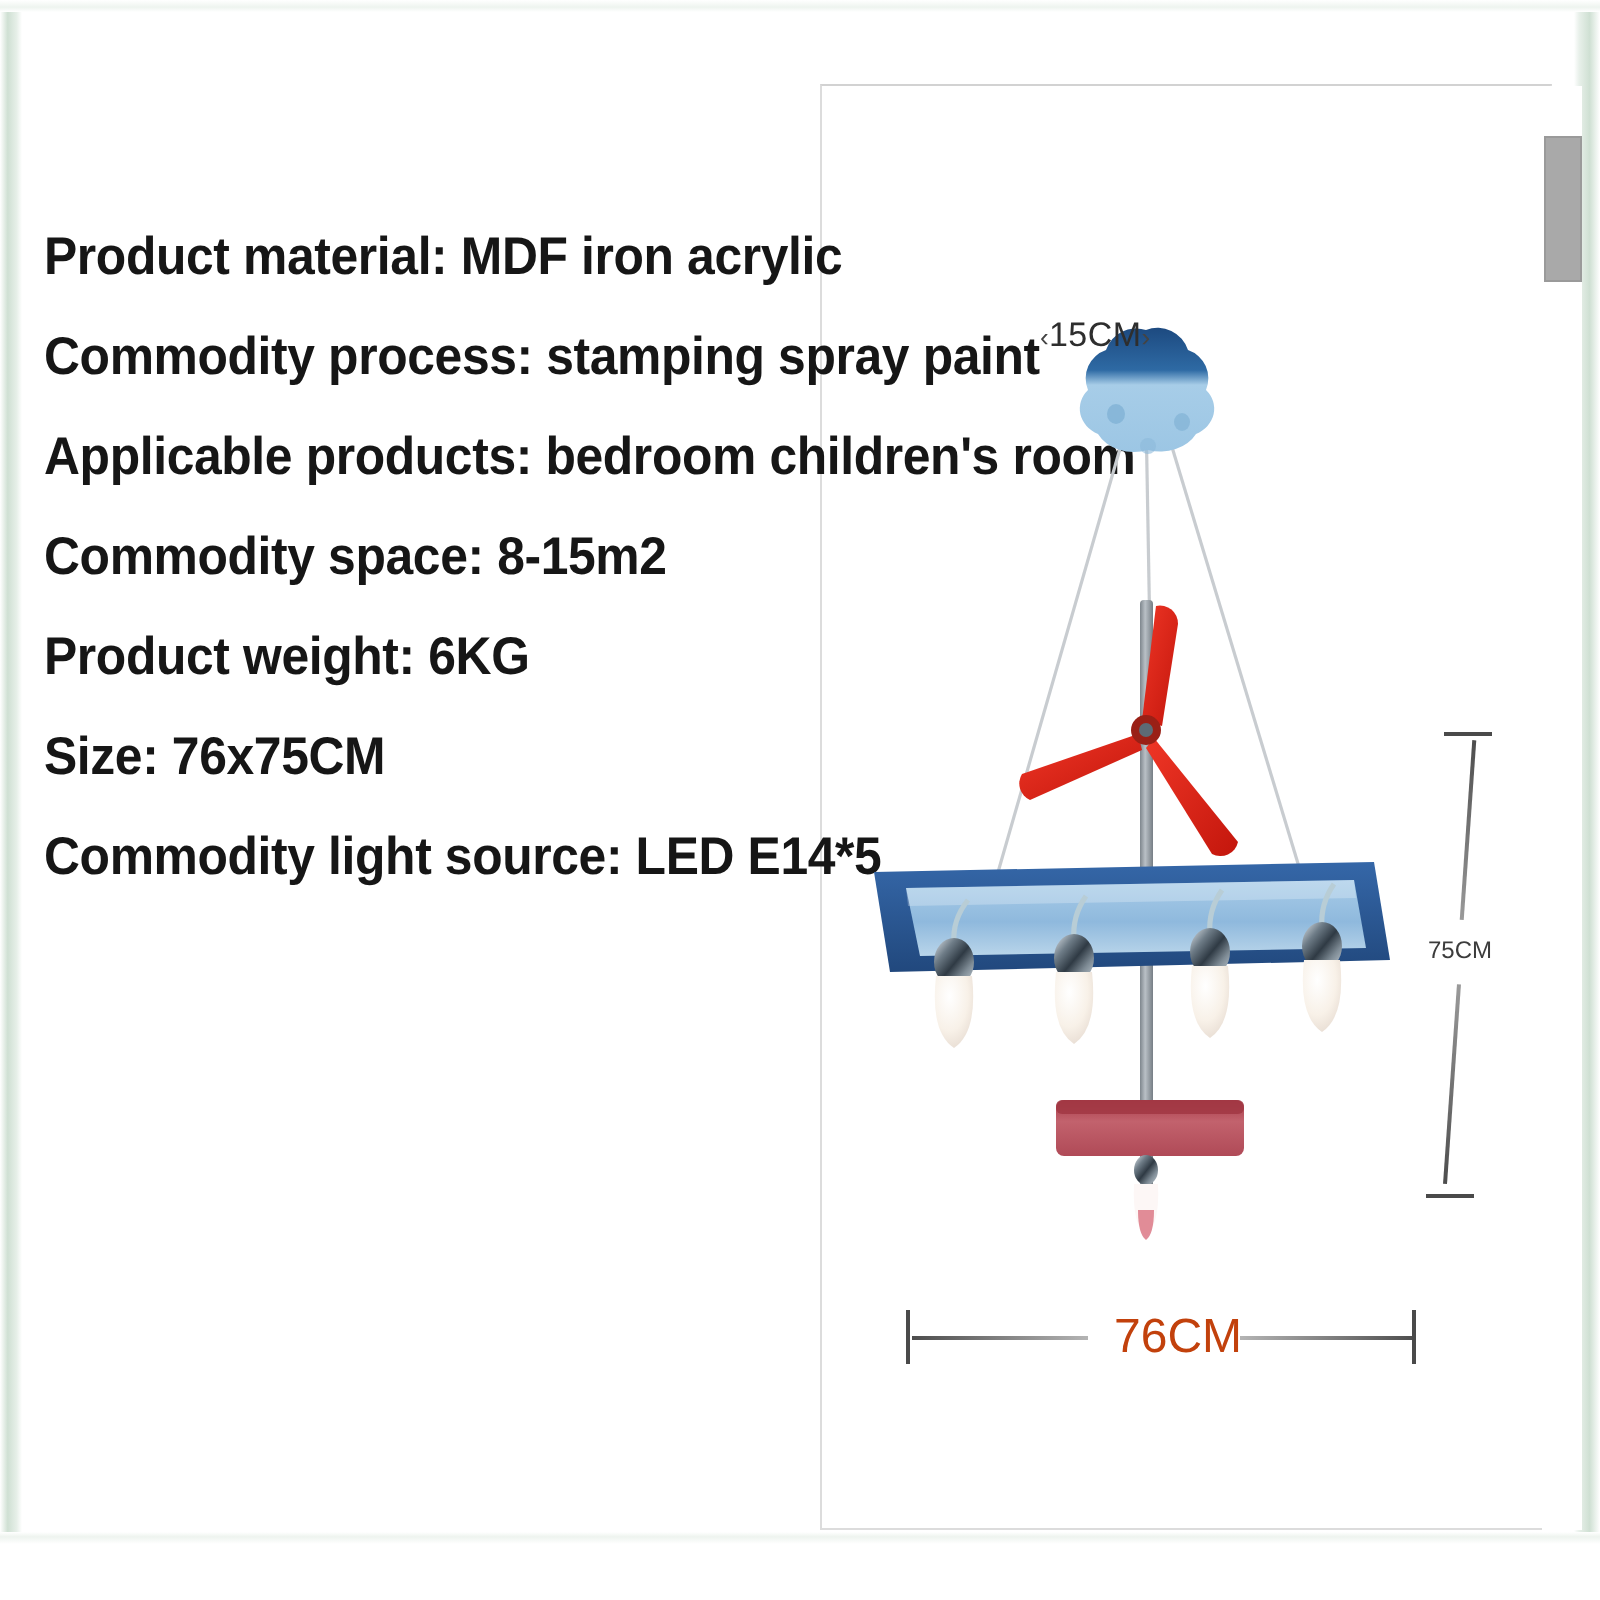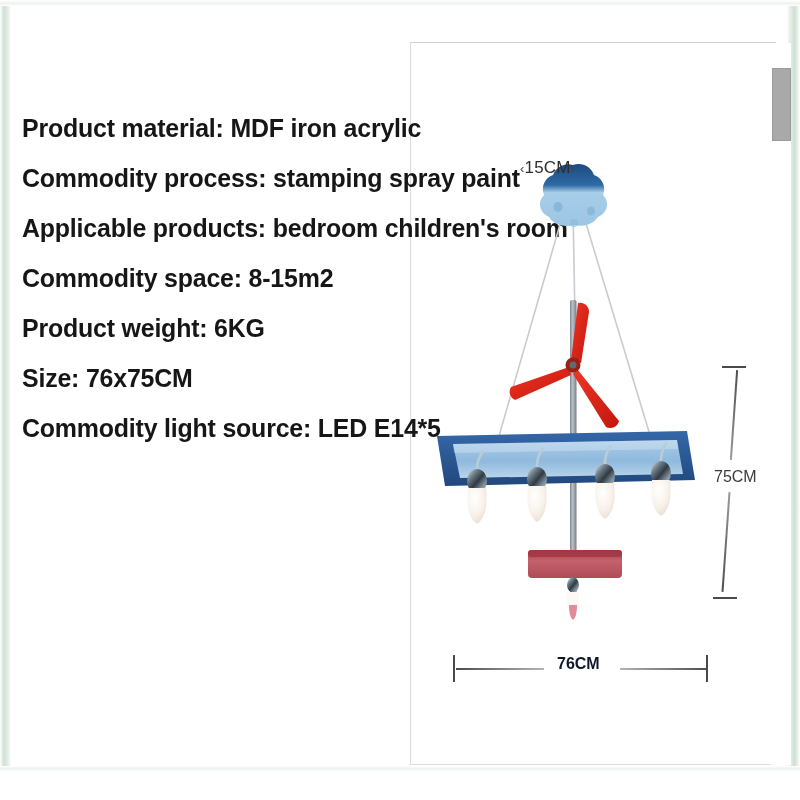--- a/index.html
+++ b/index.html
@@ -101,29 +101,28 @@
     left: 520px;
     top: 158px;
     font-size: 17px;
     color: #2e2e2e;
     letter-spacing: 0.2px;
   }
   .dim-15 .tick { font-size: 13px; color: #444; }
   .dim-75 {
     left: 714px;
     top: 468px;
-    font-size: 16px;
+    font-size: 12px;
     color: #3c3c3c;
   }
   .dim-76 {
     left: 557px;
     top: 655px;
-    font-size: 16px;
-    color: #0f172a;
-    font-weight: bold;
+    font-size: 24px;
+    color: #c2410c;
   }
 
   .dim-line { position: absolute; background: #6f6f6f; }
 
   
   .v-line-top    { left: 733px; top: 370px; width: 1.5px; height: 90px;
                    background: linear-gradient(to bottom, #4d4d4d, #9a9a9a); transform: rotate(4deg); }
   .v-line-bottom { left: 725px; top: 492px; width: 1.5px; height: 100px;
                    background: linear-gradient(to top, #4d4d4d, #9a9a9a); transform: rotate(4deg); }
   .v-cap-top     { left: 722px; top: 366px; width: 24px; height: 2px; background: #4a4a4a; }

